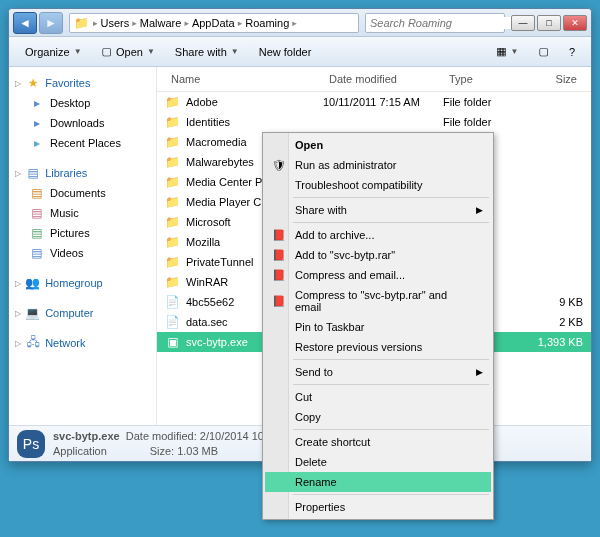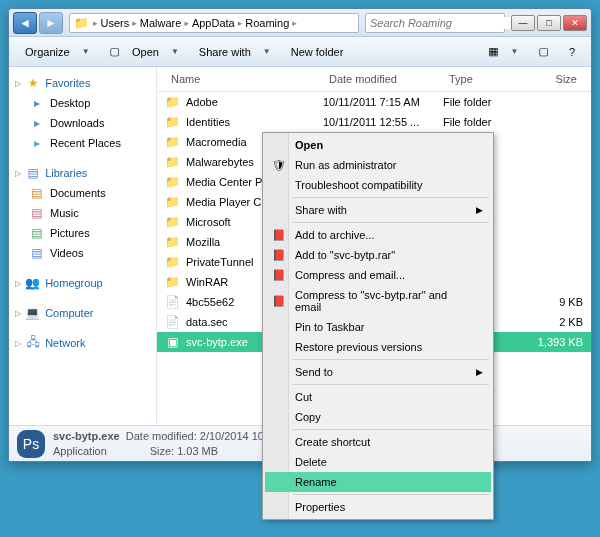--- a/index.html
+++ b/index.html
@@ -10,21 +10,21 @@
 .nav-btn{width:24px;height:22px;background:linear-gradient(#6aa8e0,#3a78c0);border:1px solid #2a5a90;border-radius:3px;display:flex;align-items:center;justify-content:center;color:#fff;font-size:12px;cursor:pointer}
 .nav-btn.fwd{opacity:.5}
 .addr{flex:1;margin:0 6px;height:20px;background:#fff;border:1px solid #a8b8c8;border-radius:2px;display:flex;align-items:center;padding:0 4px;font-size:11px}
 .addr .sep{color:#888;margin:0 3px;font-size:9px}
 .search{width:140px;height:20px;background:#fff;border:1px solid #a8b8c8;border-radius:2px;display:flex;align-items:center;padding:0 4px}
 .search input{border:0;outline:0;flex:1;font-style:italic;color:#888;font-size:11px}
 .winbtns{display:flex;gap:2px;margin-left:6px}
 .winbtn{width:24px;height:16px;border:1px solid #888;border-radius:2px;background:linear-gradient(#f8f8f8,#d8d8d8);display:flex;align-items:center;justify-content:center;font-size:9px}
 .winbtn.close{background:linear-gradient(#e88,#c44);color:#fff}
 .toolbar{height:30px;background:linear-gradient(#f4f8fc,#dce8f4);border-bottom:1px solid #c0d0e0;display:flex;align-items:center;padding:0 8px;gap:4px}
-.tbtn{padding:3px 8px;border-radius:2px;cursor:pointer;display:flex;align-items:center;gap:12px}
+.tbtn{padding:3px 8px;border-radius:2px;cursor:pointer;display:flex;align-items:center;gap:4px}
 .tbtn .arr{font-size:8px;color:#555}
 .body{display:flex;height:358px}
 .sidebar{width:148px;background:#fff;border-right:1px solid #e0e8f0;padding:6px 2px;overflow:auto}
 .sgroup{margin-bottom:10px}
 .sghead{display:flex;align-items:center;gap:4px;padding:2px 4px;color:#1a63a8;cursor:pointer}
 .sghead .tri{font-size:8px;color:#888}
 .sitem{display:flex;align-items:center;gap:5px;padding:2px 4px 2px 18px;cursor:pointer}
 .ico{width:16px;height:16px;display:inline-flex;align-items:center;justify-content:center;font-size:12px}
 .ico-fav{color:#e8b020}.ico-lib{color:#5a8ad0}.ico-comp{color:#888}.ico-net{color:#5a8ad0}
 .ico-folder{color:#e8c858}
@@ -193,21 +193,20 @@
             </div>
     <div class="c-date">10/11/2011 7:15 AM</div>
     <div class="c-type">File folder</div>
     <div class="c-size"></div>
   </div>
           <div class="row">
     <div class="c-name">
               <span class="ico">📁</span>
               <span>Identities</span>
             </div>
-    <div class="c-date">10/11/2011 12:55 ...</div>
     <div class="c-type">File folder</div>
     <div class="c-size"></div>
   </div>
           <div class="row">
     <div class="c-name">
               <span class="ico">📁</span>
               <span>Macromedia</span>
             </div>
     <div class="c-date">10/11/2011 7:15 AM</div>
     <div class="c-type">File folder</div>

